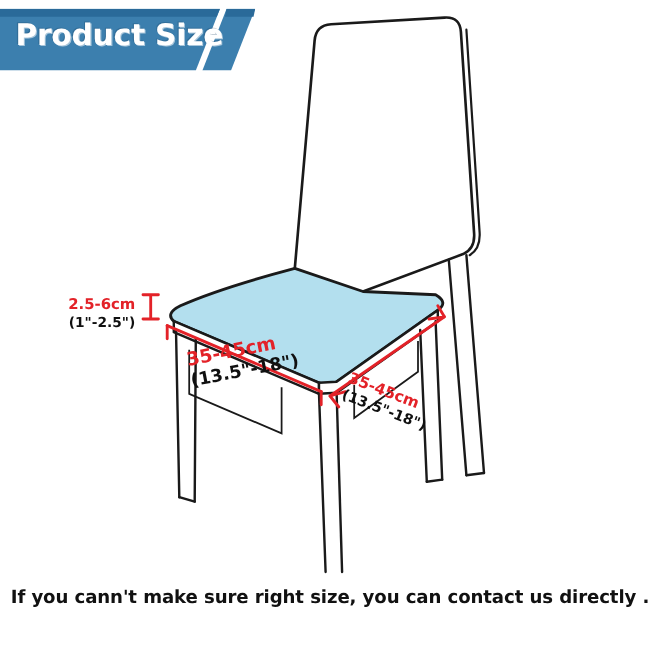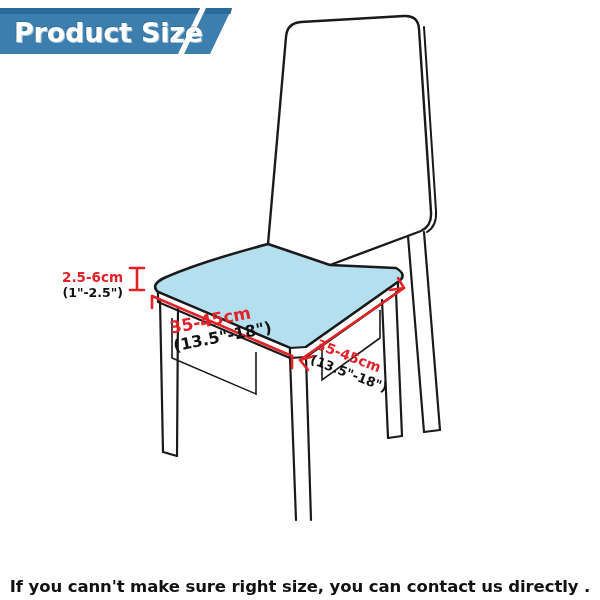--- a/index.html
+++ b/index.html
@@ -18,21 +18,21 @@
     background: #ffffff;
     overflow: hidden;
   }
 
   
   #banner {
     position: absolute;
     left: 0;
     top: 8px;
     width: 232px;
-    height: 46px;
+    height: 56px;
     text-decoration: underline;
   }
   #banner-body {
     position: absolute;
     left: 0;
     top: 0;
     width: 100%;
     height: 100%;
   }
   #banner-label {
@@ -116,21 +116,20 @@
     position: absolute;
     left: 0;
     top: 533px;
     width: 600px;
     text-align: center;
     font-family: "DejaVu Sans", sans-serif;
     font-weight: bold;
     font-size: 16.5px;
     color: #111111;
     letter-spacing: -0.1px;
-    margin-top: 44px;
   }
 </style>
 </head>
 <body>
 
 <div id="page">
 
   <div id="banner">
     <svg id="banner-body" viewBox="0 0 232 46" preserveAspectRatio="none">
 

